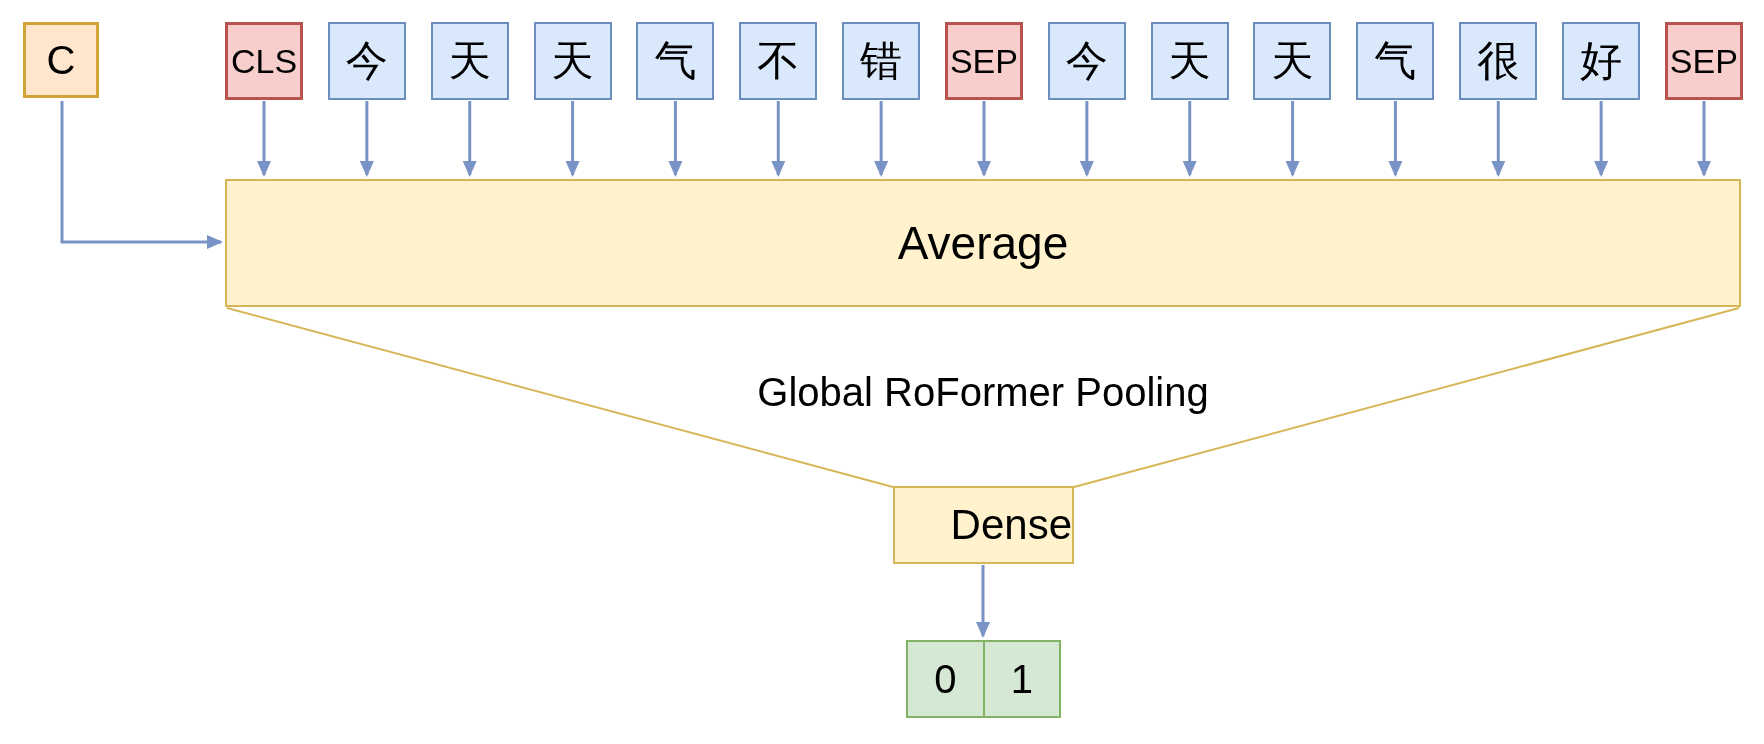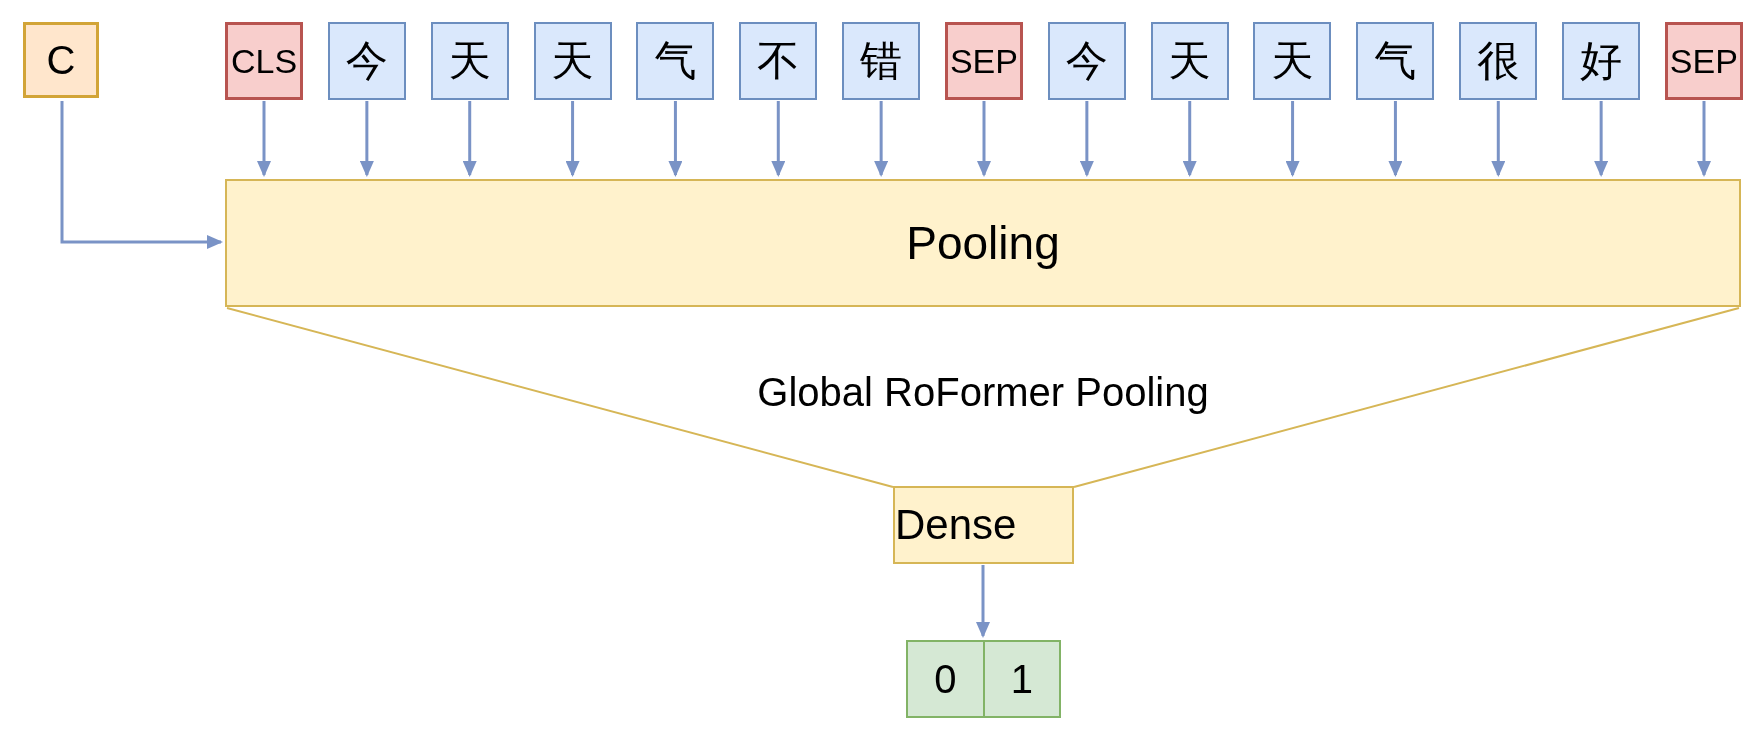--- a/index.html
+++ b/index.html
@@ -80,21 +80,21 @@
     line-height: 44px;
   }
   
   .dense-box {
     position: absolute;
     left: 893px; top: 486px;
     width: 181px; height: 78px;
     background: #fff2cc;
     border: 2px solid #d6b656;
     box-sizing: border-box;
-    display: flex; align-items: center; justify-content: flex-start;
+    display: flex; align-items: center; justify-content: flex-end;
     font-size: 42px; color: #000;
   }
   
   .output-box {
     position: absolute;
     left: 906px; top: 640px;
     width: 155px; height: 78px;
     background: #d5e8d4;
     border: 2px solid #82b366;
     box-sizing: border-box;
@@ -193,21 +193,21 @@
       </div>
       <div class="token char">
         <span>好</span>
       </div>
       <div class="token special">
         <span>SEP</span>
       </div>
     </div>
 
   <div class="model-box">
-    <span>Pooling</span>
+    <span>Average</span>
   </div>
 
   <div class="pooling-label">Global RoFormer Pooling</div>
 
   <div class="dense-box">
     <span>Dense</span>
   </div>
 
   <div class="output-box">
     <div class="output-cell">0</div>

